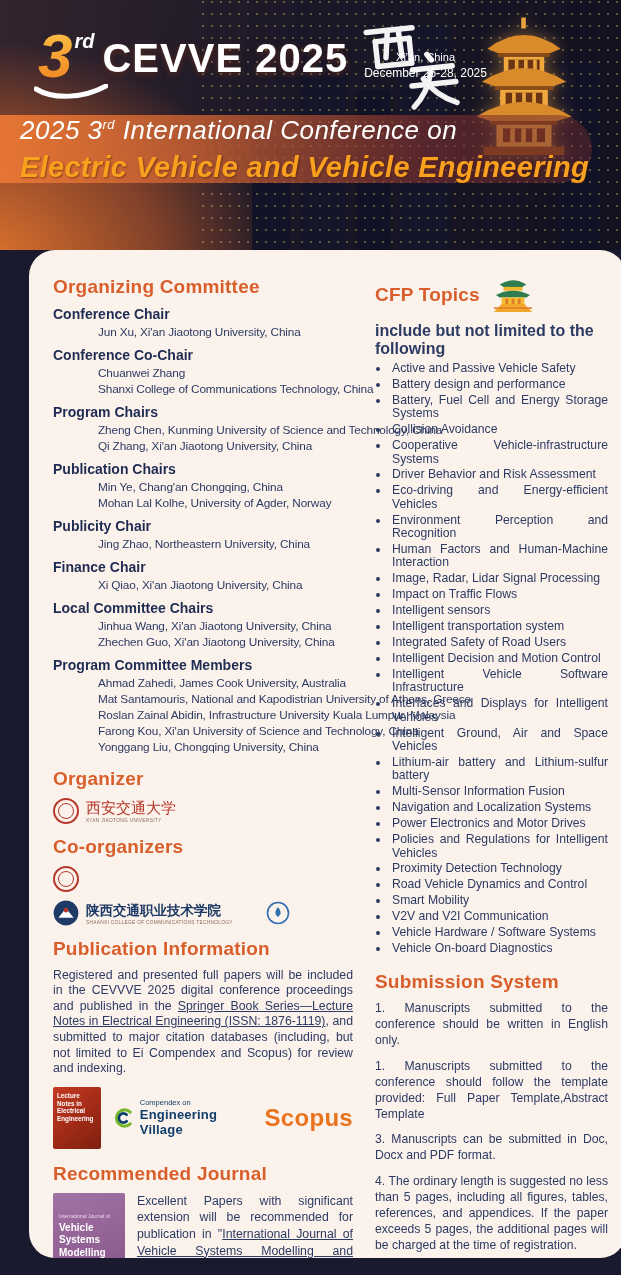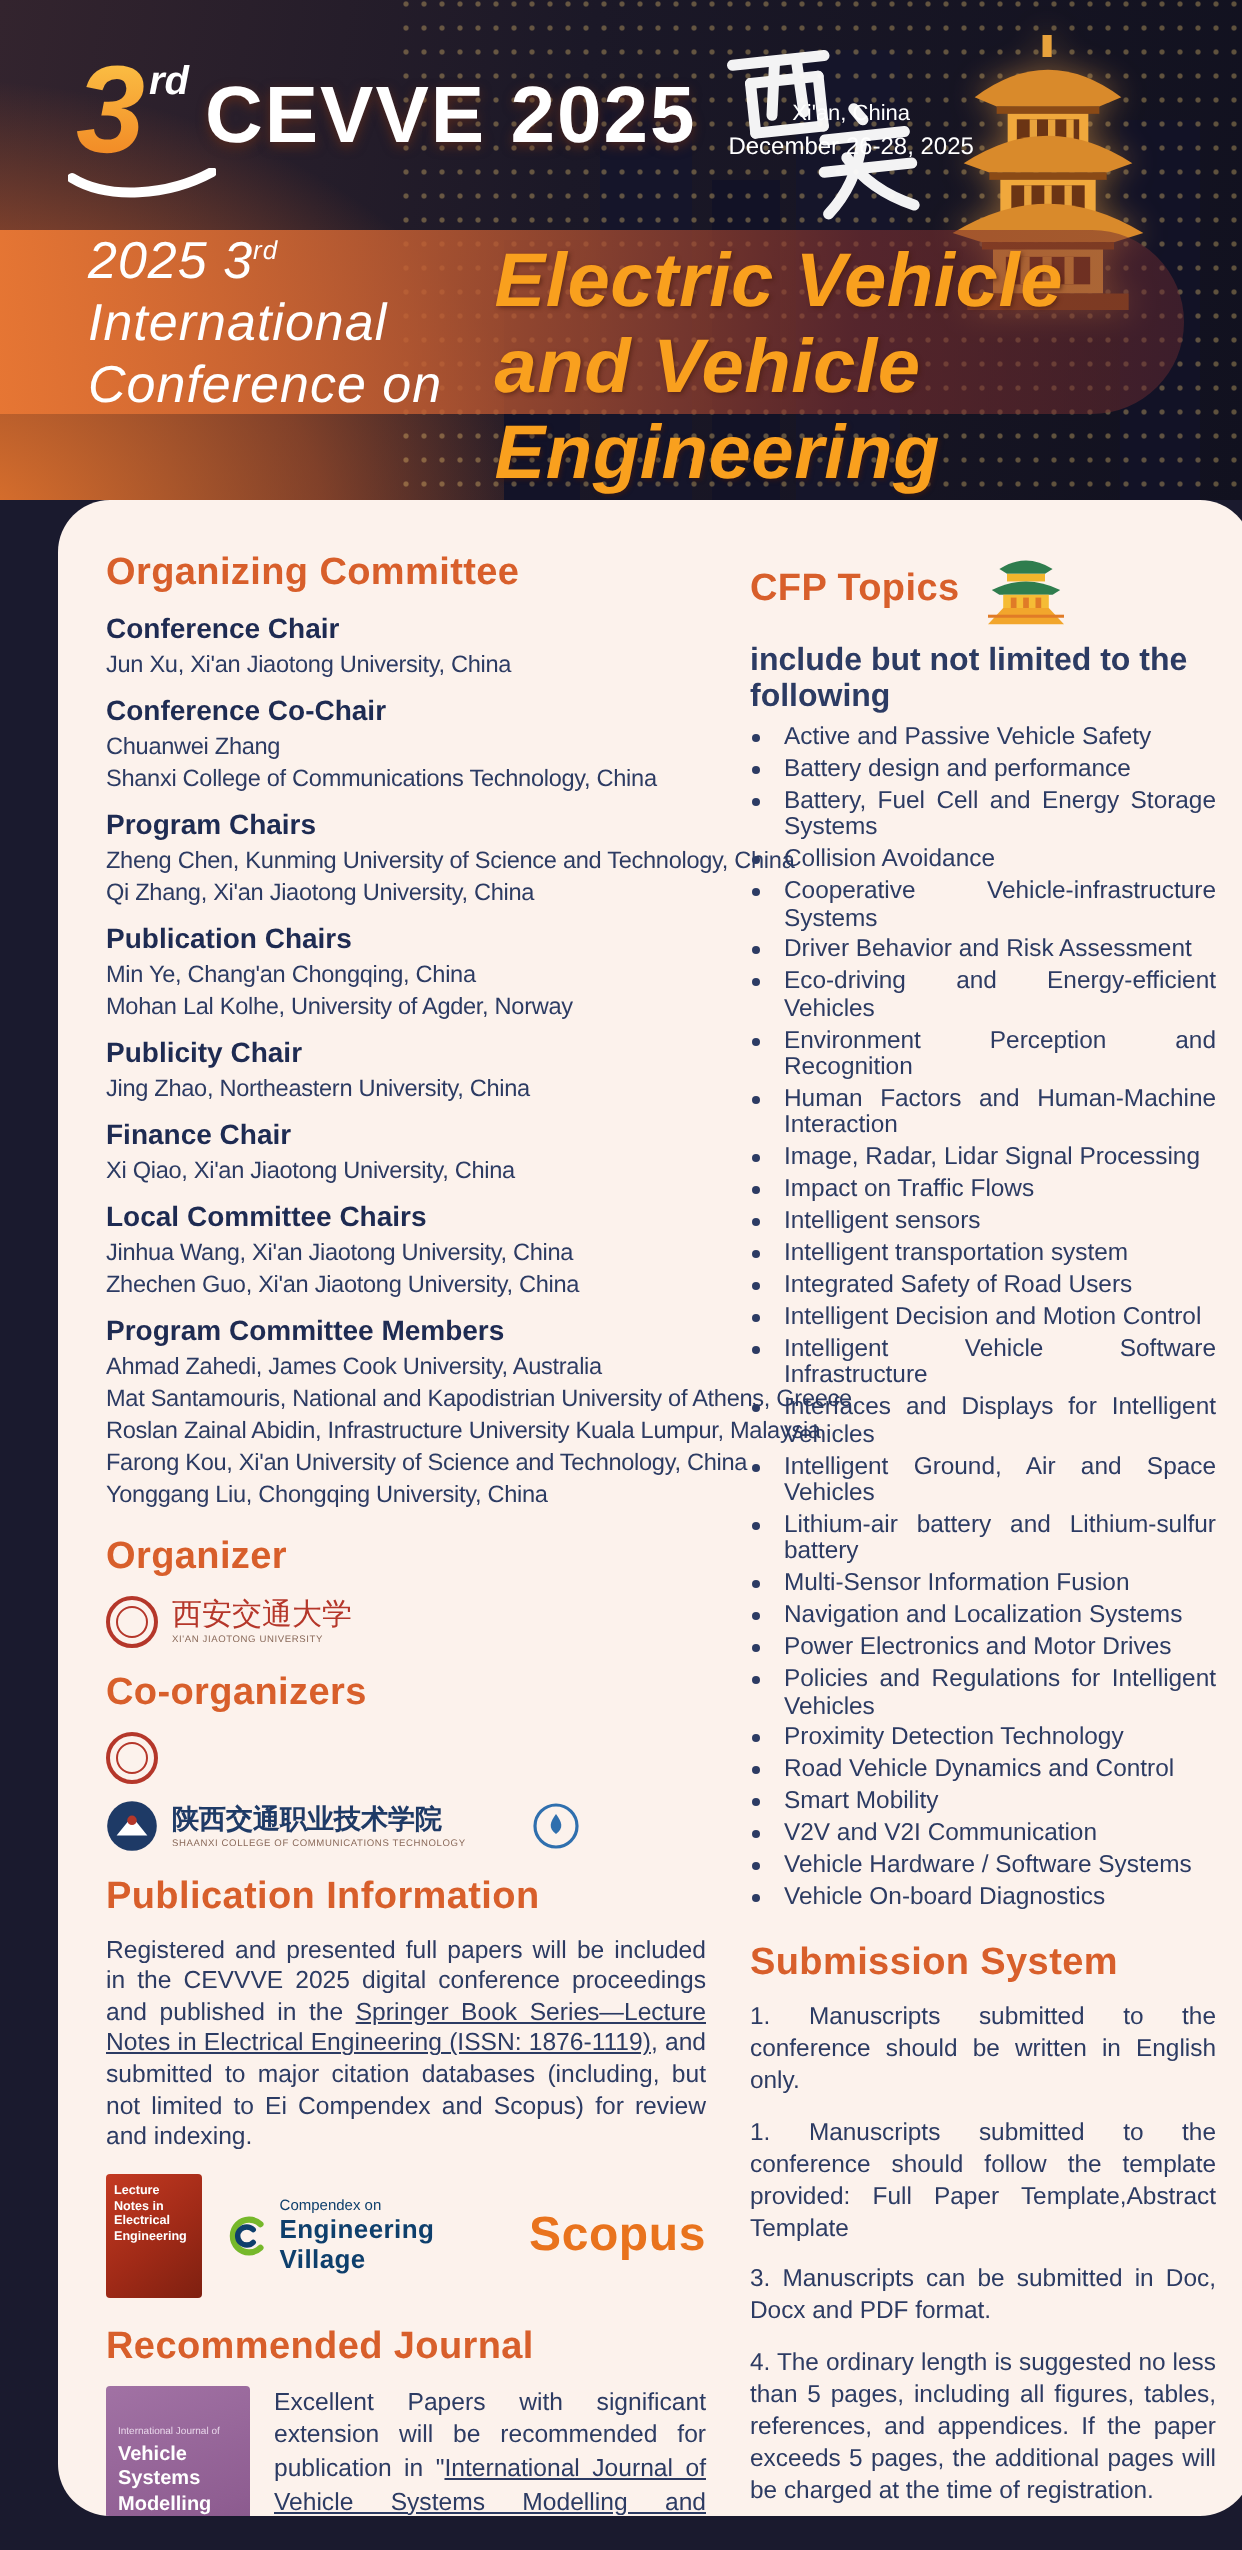--- a/index.html
+++ b/index.html
@@ -35,41 +35,41 @@
   }
   .rd{color:#fff;font-size:20px;font-weight:800;font-style:italic;margin:2px 8px 0 2px;}
   .swoosh{position:absolute;left:-4px;top:56px;}
   .brand{color:#fff;font-size:40px;font-weight:800;letter-spacing:1px;margin-top:8px;
     text-shadow:0 2px 6px rgba(120,50,20,.6);}
   .loc{color:#fff;text-align:center;margin:22px 0 0 16px;line-height:1.35;}
   .loc .l1{font-size:11px;}
   .loc .l2{font-size:12px;}
   .callig{position:absolute;left:366px;top:18px;transform:rotate(-6deg);}
   .banner{
-    position:absolute;left:0;top:115px;width:592px;height:92px;box-sizing:border-box;
-    border-radius:0 46px 46px 0;padding-left:44px;
-    display:flex;flex-direction:row;justify-content:center;
+    position:absolute;left:0;top:115px;width:592px;height:68px;box-sizing:border-box;
+    border-radius:0 46px 46px 0;padding-left:20px;
+    display:flex;flex-direction:column;justify-content:center;
     background:linear-gradient(95deg, rgba(234,120,52,.95) 0%, rgba(196,94,50,.82) 35%, rgba(128,48,46,.6) 72%, rgba(105,42,48,.48) 100%);
   }
   .bline1{color:#fff;font-style:italic;font-size:26px;letter-spacing:.5px;}
   .bline1 sup{font-size:13px;}
-  .bline2{color:#f9a01e;font-style:italic;font-weight:bold;font-size:38px;margin-top:5px;
+  .bline2{color:#f9a01e;font-style:italic;font-weight:bold;font-size:29px;margin-top:5px;
     text-shadow:1px 1px 2px rgba(70,25,12,.55);letter-spacing:.3px;}
   
   .card{
     position:absolute;left:29px;top:250px;width:597px;height:1008px;box-sizing:border-box;
     background:#fcf2ec;border-radius:26px;overflow:hidden;
     padding:26px 18px 18px 24px;
     display:grid;grid-template-columns:300px 1fr;column-gap:22px;
   }
   .h-orange{color:#d85f2b;font-size:19px;font-weight:bold;margin:0 0 8px;letter-spacing:.2px;}
   
   .group{margin-bottom:7px;}
   .role{color:#1e2b52;font-weight:bold;font-size:14px;margin:7px 0 2px;}
-  .members{color:#2c3b63;font-size:11.8px;line-height:1.36;white-space:pre;letter-spacing:-.15px;}
+  .members{color:#2c3b63;font-size:11.8px;line-height:1.36;white-space:pre;letter-spacing:-.15px;margin-left:45px;}
   .org-block{margin-top:12px;}
   .logo-line{display:flex;align-items:center;gap:7px;margin:6px 0 8px;}
   .seal{width:26px;height:26px;border-radius:50%;box-sizing:border-box;flex:0 0 auto;
     display:flex;align-items:center;justify-content:center;}
   .seal.red{border:2px solid #b5372a;}
   .seal.red::after{content:"";width:14px;height:14px;border-radius:50%;border:1.5px solid #b5372a;}
   .uni-zh{font-size:15px;line-height:1.05;font-family:"DejaVu Serif",serif;}
   .uni-zh.red{color:#b5372a;}
   .uni-zh.dark{color:#4a4a4a;}
   .uni-zh.navy{color:#1e3a66;font-weight:bold;font-size:13.5px;font-family:"Liberation Sans",sans-serif;}

